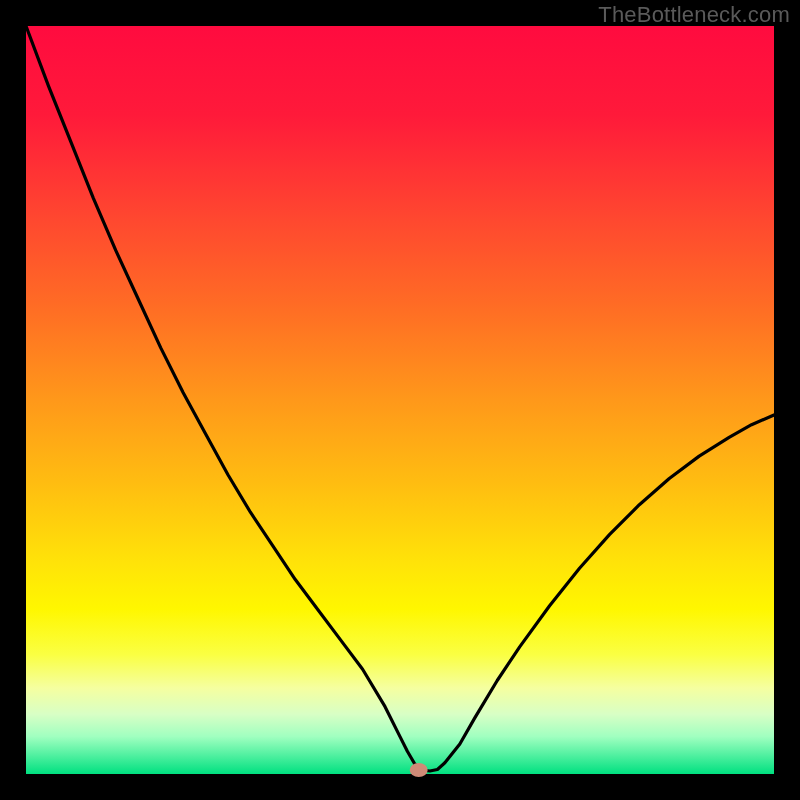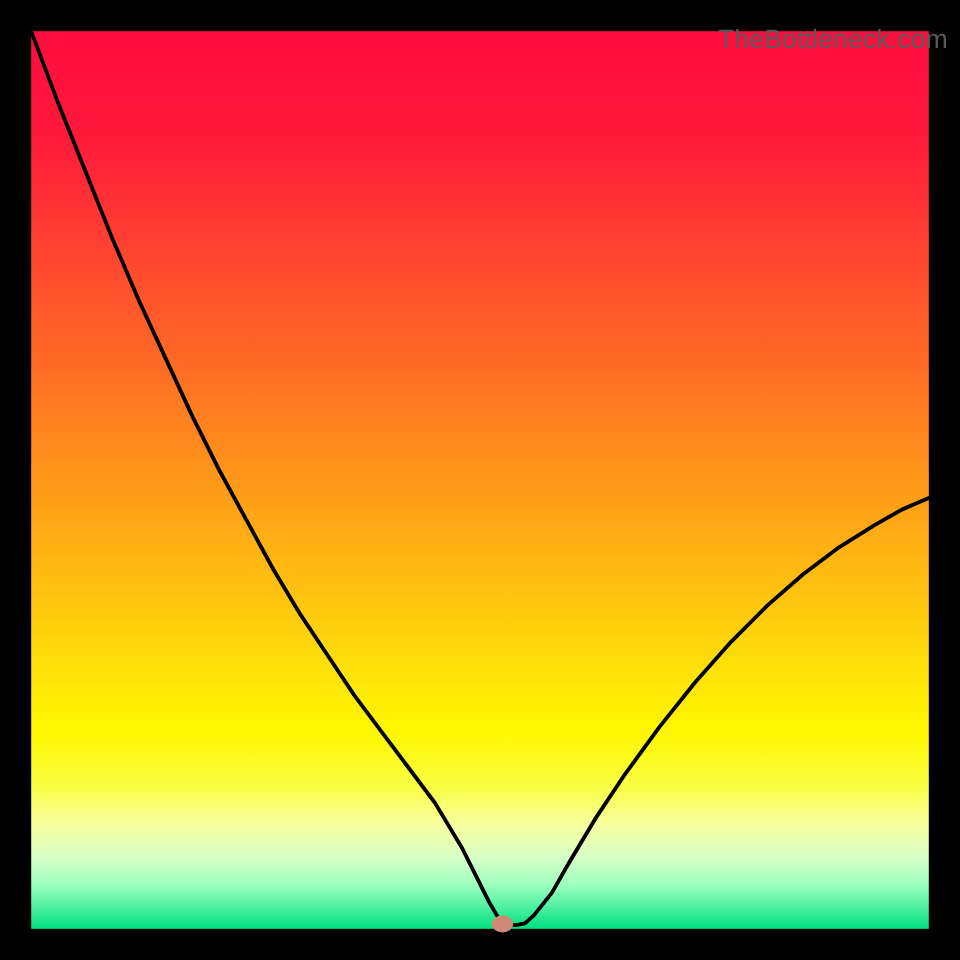--- a/index.html
+++ b/index.html
@@ -11,21 +11,21 @@
     overflow: hidden;
     font-family: Arial, Helvetica, sans-serif;
   }
   .container {
     position: relative;
     width: 800px;
     height: 800px;
   }
   .watermark {
     position: absolute;
-    top: 20px;
+    top: 2px;
     right: 10px;
     color: #5a5a5a;
     font-size: 22px;
     font-weight: 500;
     letter-spacing: 0.2px;
     z-index: 10;
   }
   svg.chart {
     position: absolute;
     top: 0;

